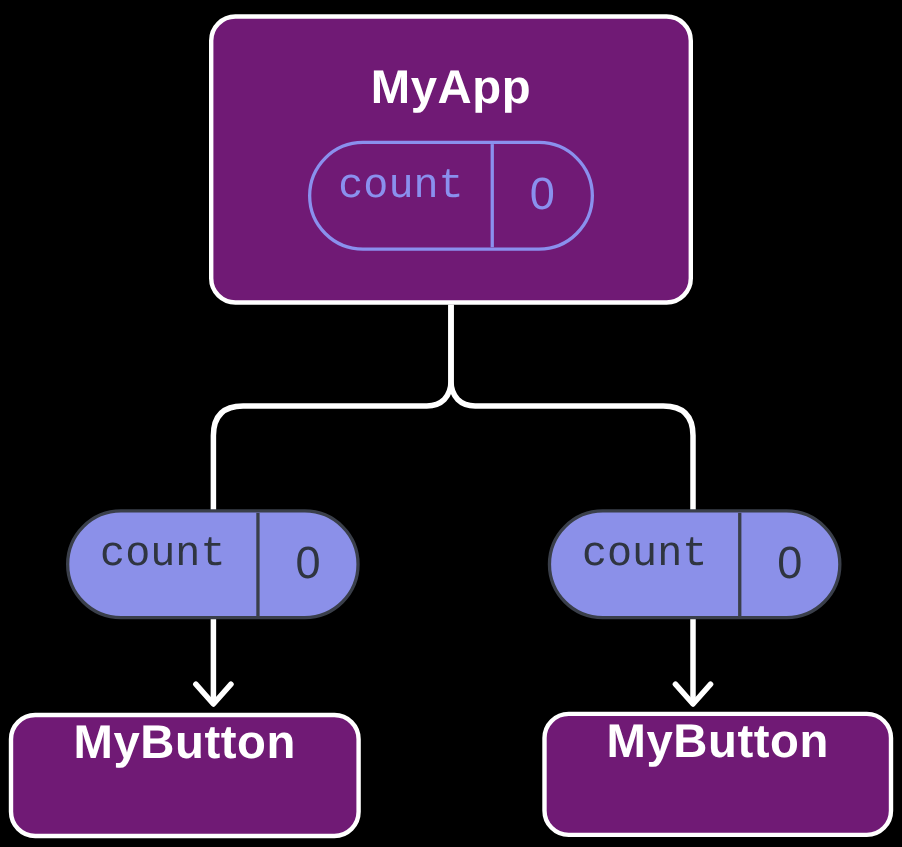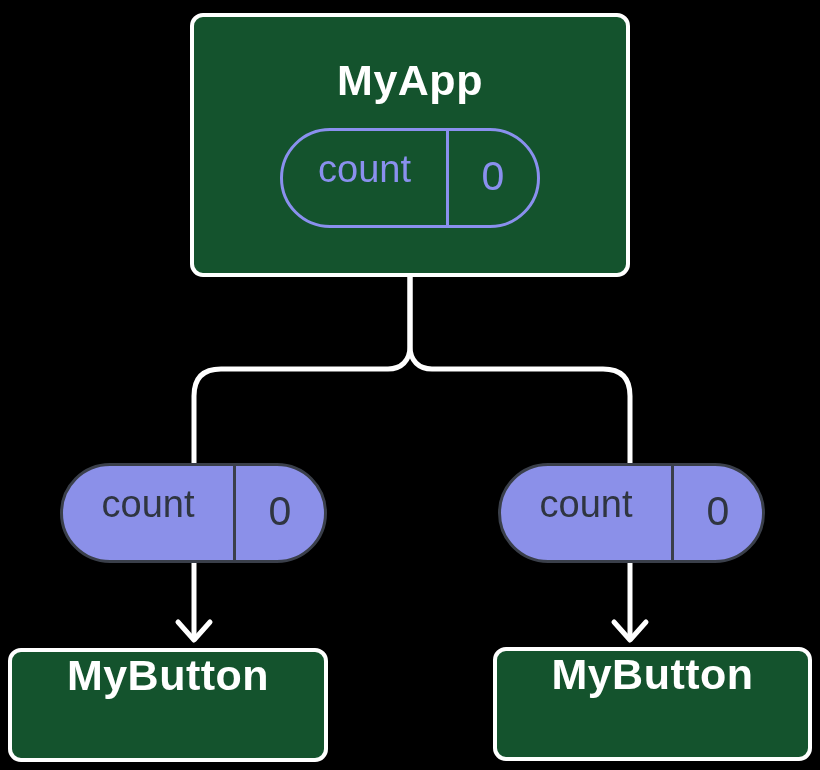--- a/index.html
+++ b/index.html
@@ -17,23 +17,23 @@
   }
   .connector-layer {
     position: absolute;
     left: 0;
     top: 0;
     width: 820px;
     height: 770px;
   }
   .node {
     position: absolute;
-    background: #14532d;
+    background: #701a75;
     border: 4px solid #ffffff;
-    border-radius: 13px;
+    border-radius: 24px;
     box-sizing: border-box;
     display: flex;
     flex-direction: column;
     align-items: center;
   }
   .node-root {
     left: 190px;
     top: 13px;
     width: 440px;
     height: 264px;
@@ -70,20 +70,21 @@
     color: #2f3540;
   }
   .pill-filled .pill-divider { background: #3a3f4a; }
   .pill-name {
     flex: 1 1 auto;
     display: flex;
     align-items: center;
     justify-content: center;
     font-size: 38px;
     padding-bottom: 18px;
+    font-family: Liberation Mono, monospace;
   }
   .pill-divider {
     width: 3px;
     flex: 0 0 auto;
   }
   .pill-value {
     flex: 0 0 88px;
     display: flex;
     align-items: center;
     justify-content: center;

